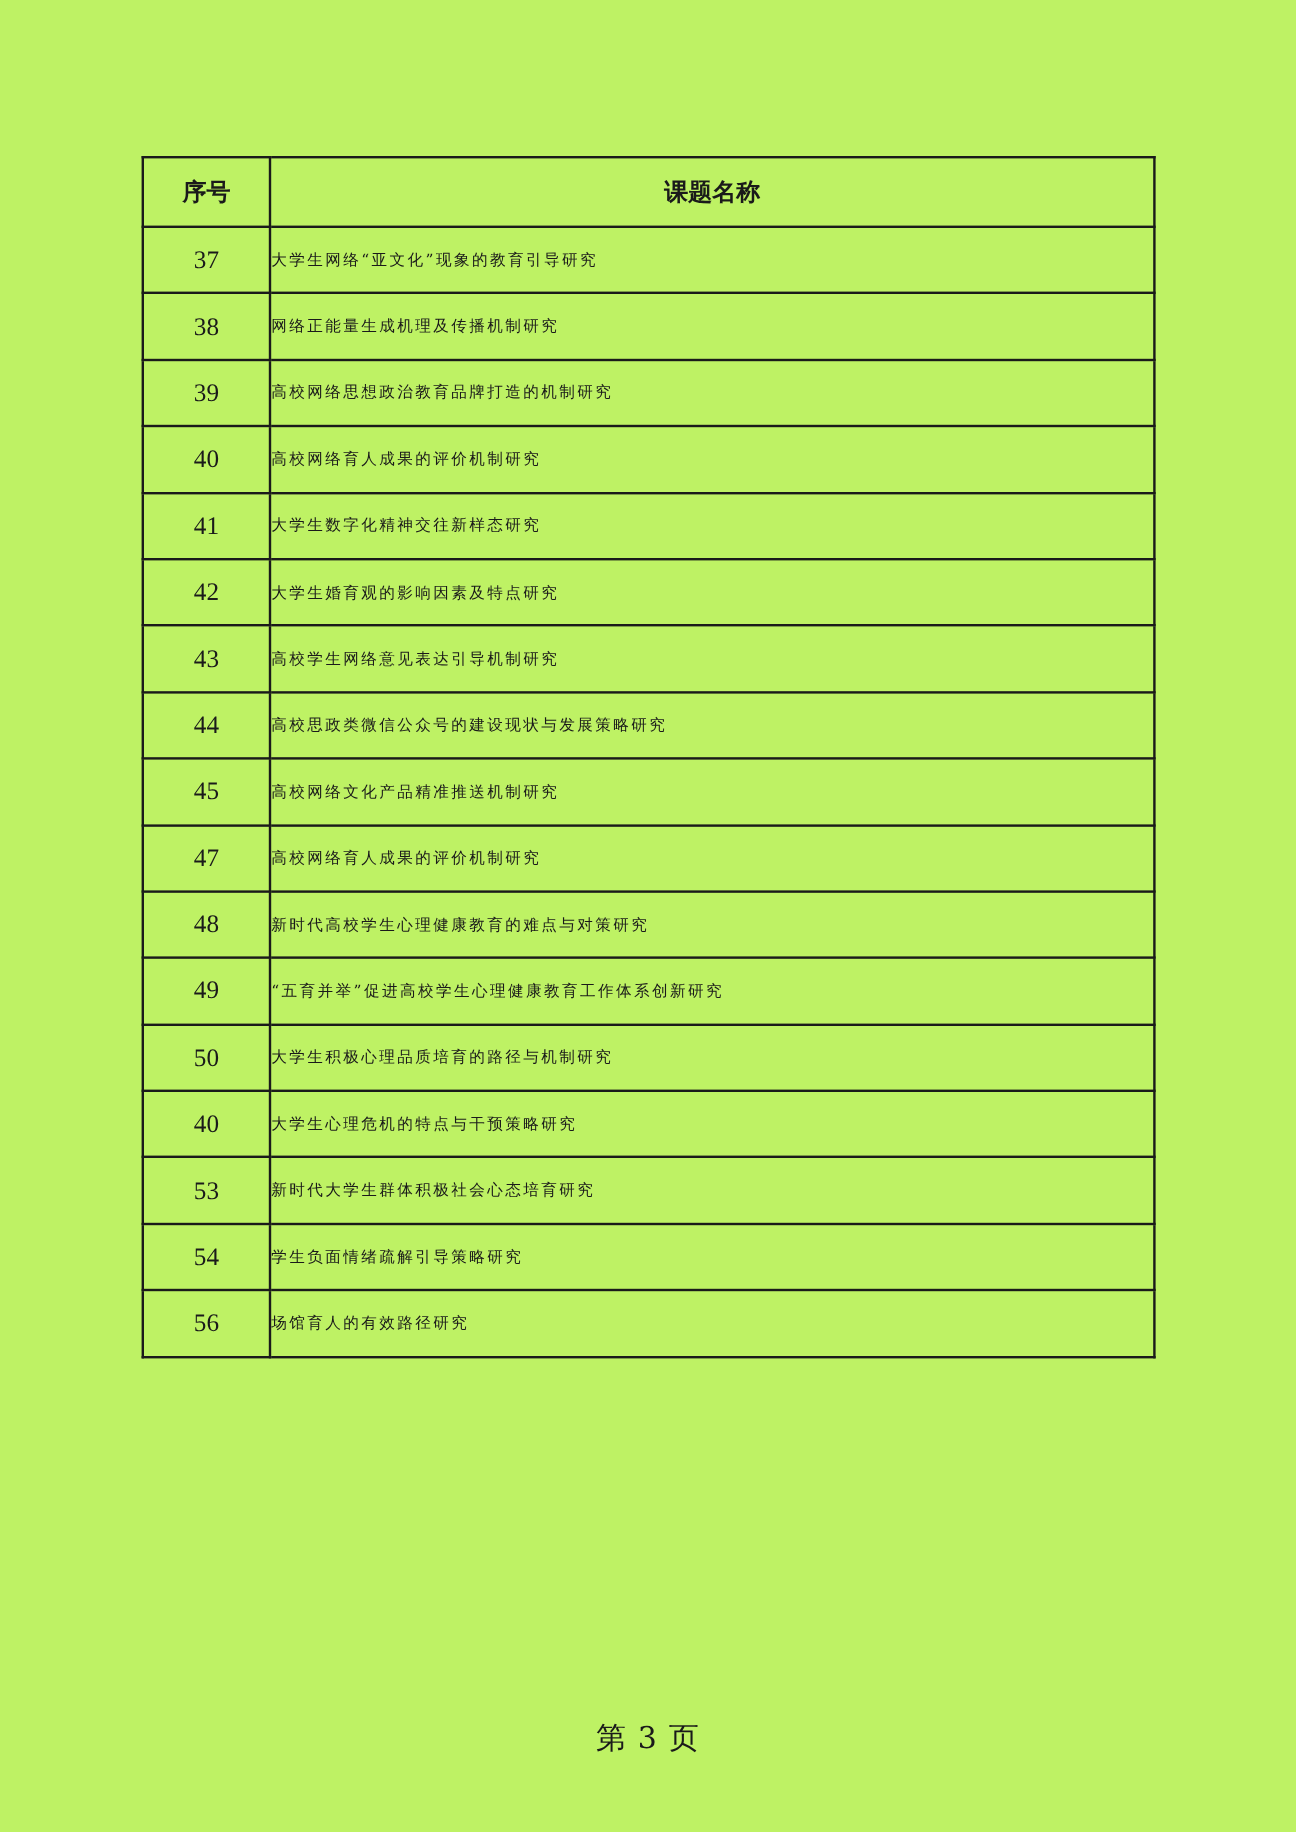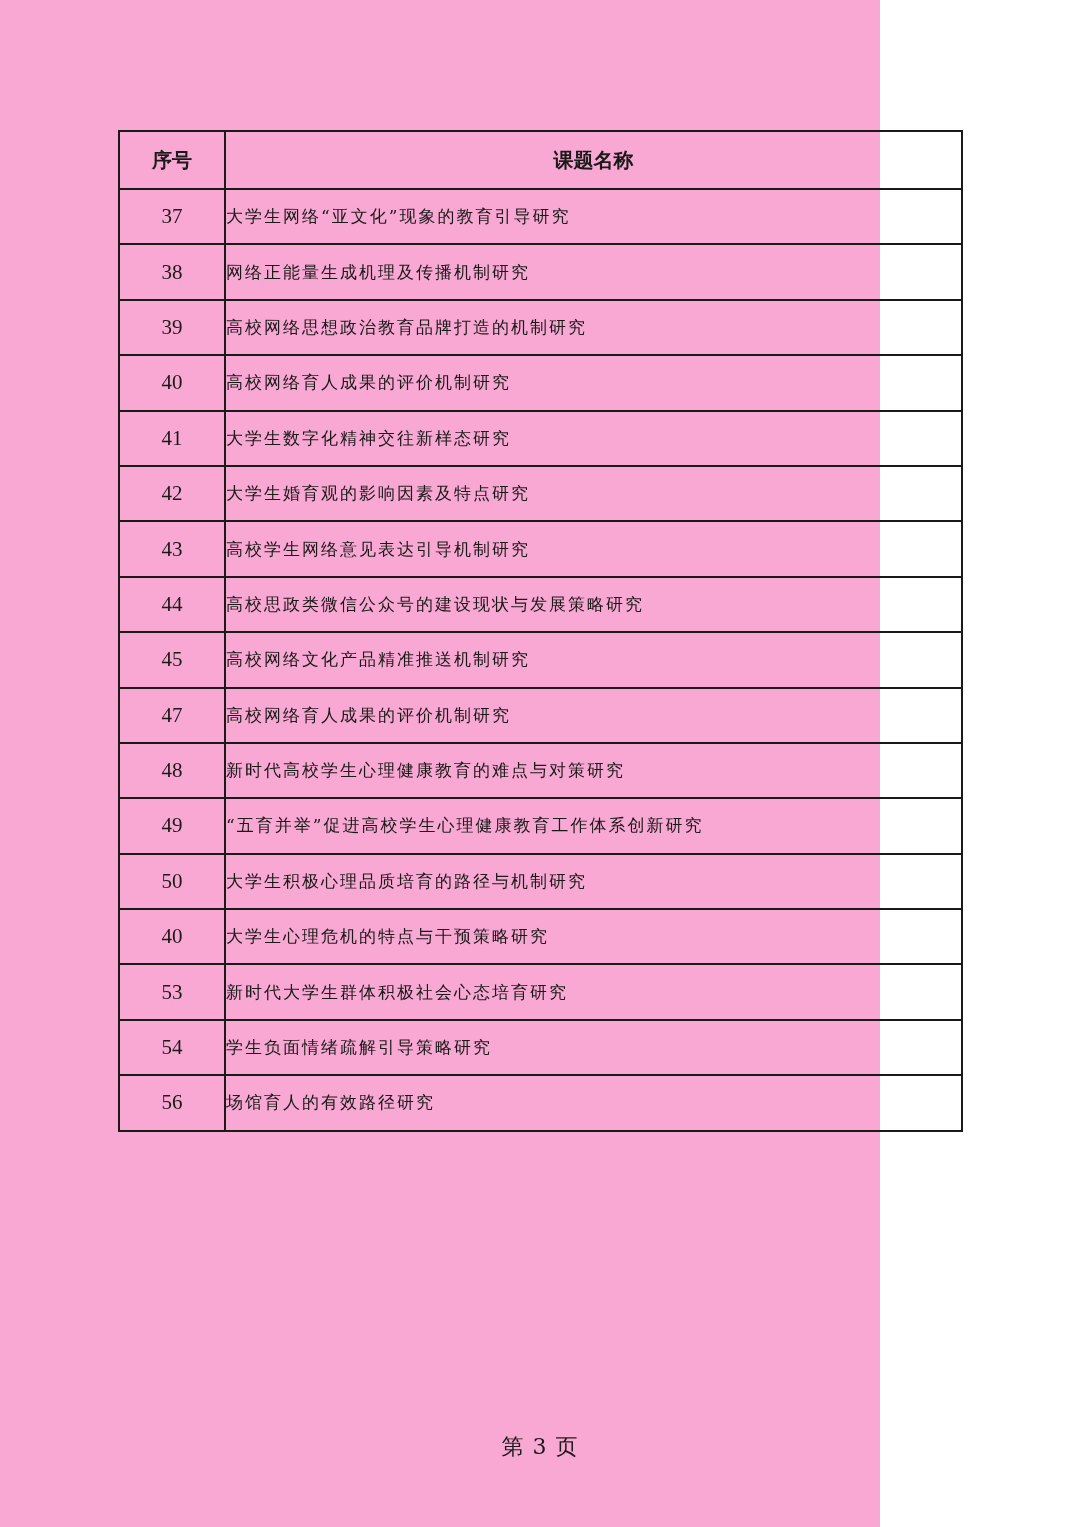--- a/index.html
+++ b/index.html
@@ -1,17 +1,17 @@
 <!DOCTYPE html>
 <html><head>
 <meta charset="utf-8">
 <style>
   html, body { margin: 0; padding: 0; background: #ffffff; }
   body { width: 1080px; height: 1527px; position: relative; overflow: hidden; }
-  .page { position: absolute; left: 0; top: 0; width: 880px; height: 1527px; background: #f9a8d4; }
+  .page { position: absolute; left: 0; top: 0; width: 1080px; height: 1527px; background: #bef264; }
   table.topics {
     position: absolute;
     left: 118px; top: 130px;
     width: 843px;
     border-collapse: collapse;
     table-layout: fixed;
     color: #1a1a1a;
   }
   table.topics td, table.topics th {
     border: 2px solid #1a1a1a;
@@ -31,31 +31,31 @@
   td.no {
     text-align: center;
     font-family: "Liberation Serif", serif;
     font-size: 21px;
     border-radius: 17px;
   }
   td.name {
     text-align: left;
     padding-left: 8px;
     font-family: "DejaVu Serif", serif;
-    font-size: 17px;
+    font-size: 13px;
     letter-spacing: 2px;
     white-space: nowrap;
   }
   .footer {
     position: absolute;
     left: 0; width: 1080px;
     top: 1432px;
     text-align: center;
     font-family: "DejaVu Serif", serif;
-    font-size: 22px;
+    font-size: 25px;
     color: #1a1a1a;
     letter-spacing: 1px;
   }
 </style>
 </head>
 <body>
 
 <div class="page">
   <table class="topics">
     <colgroup>

